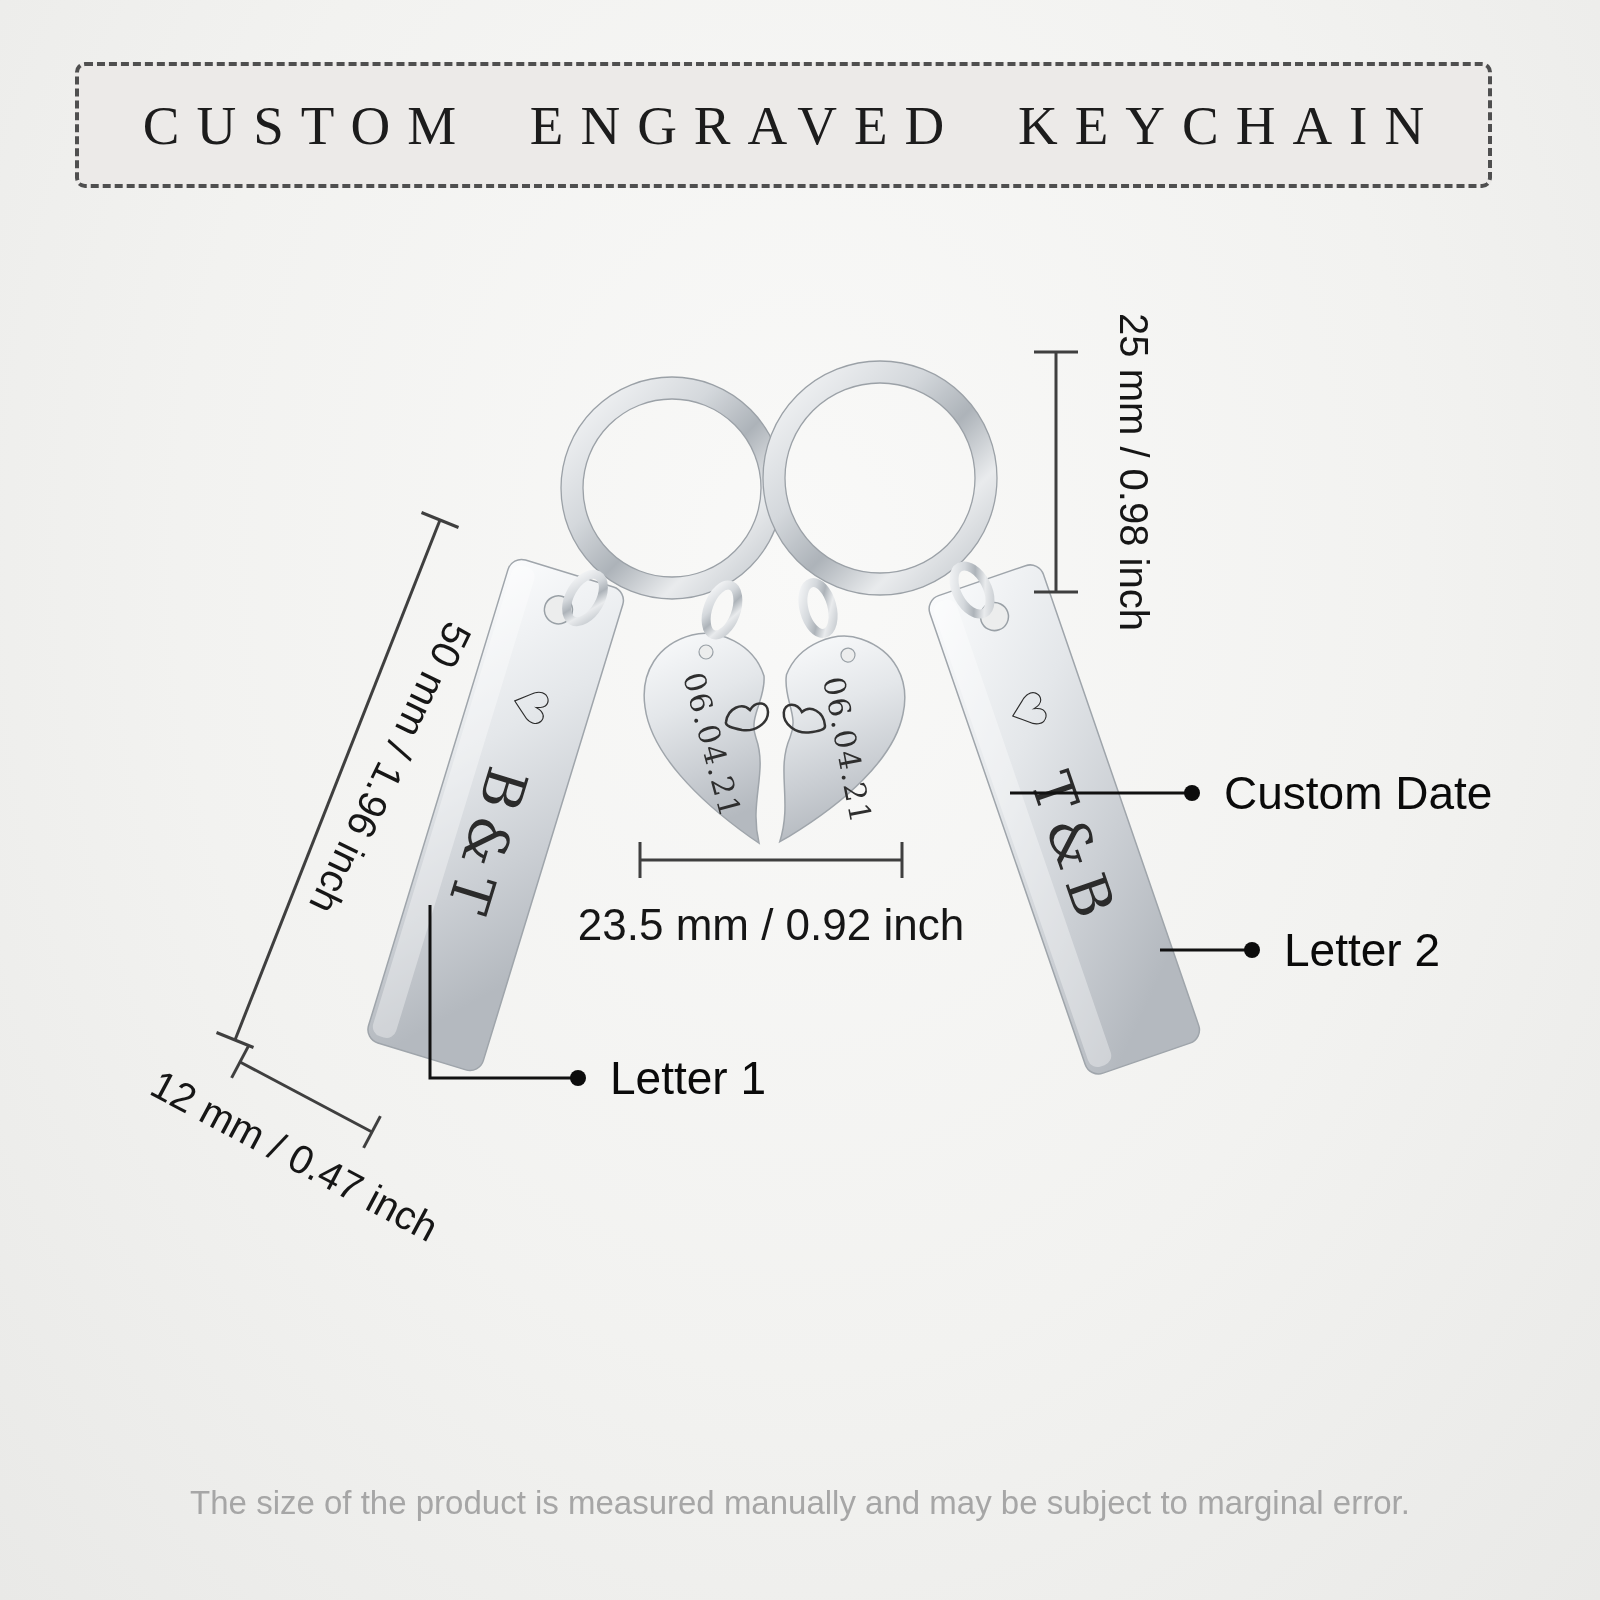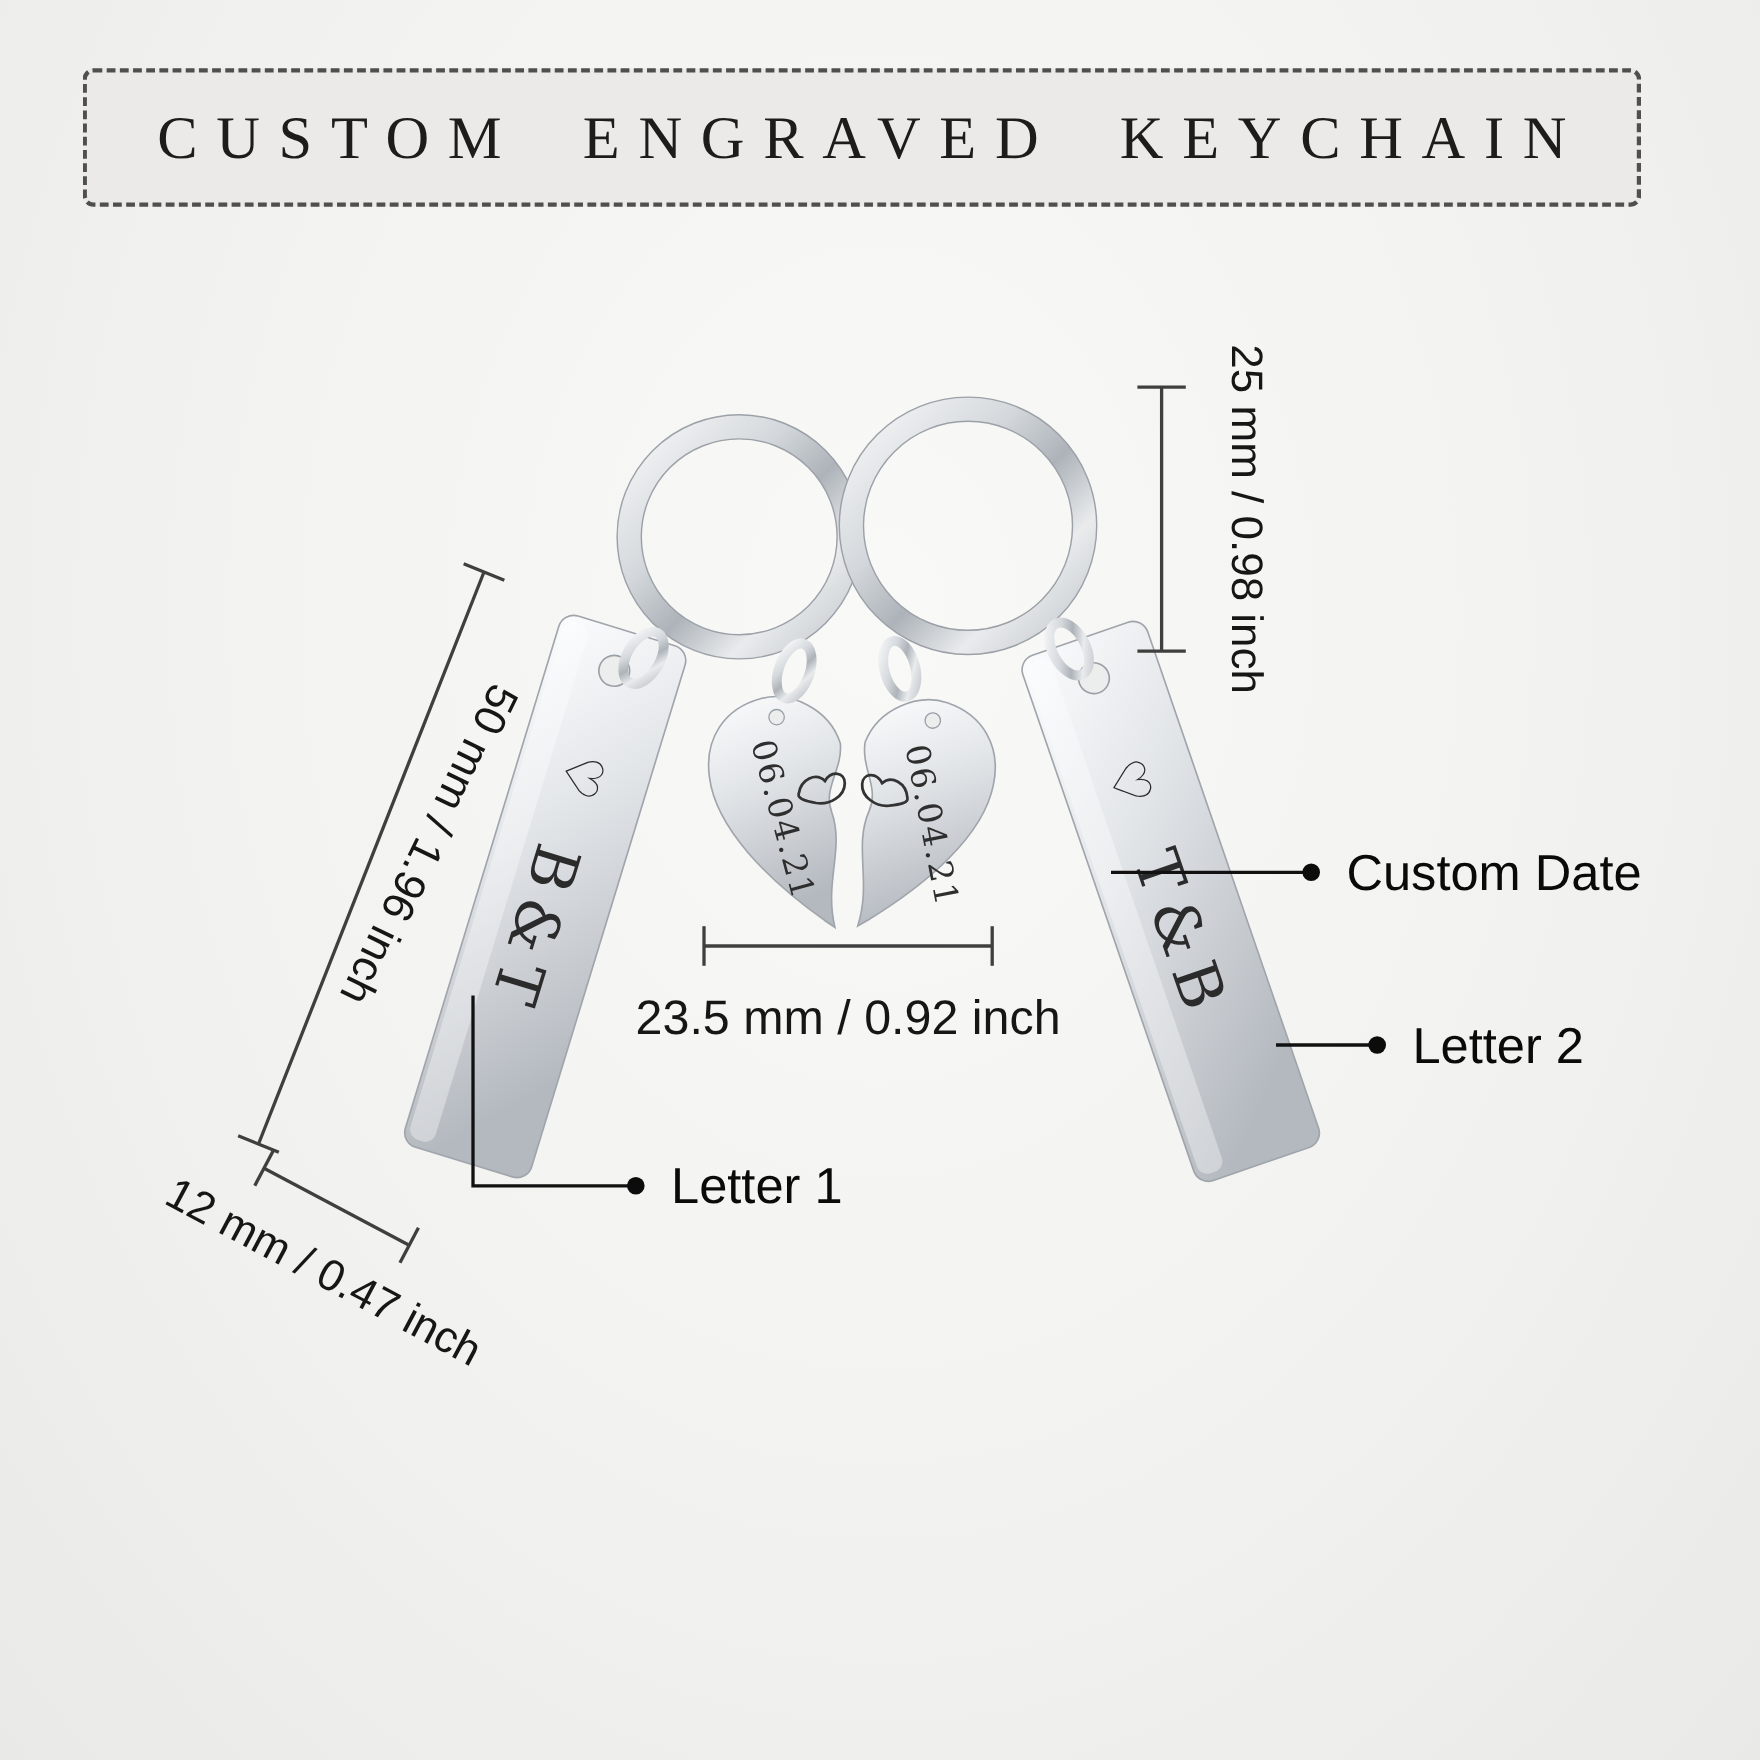--- a/index.html
+++ b/index.html
@@ -164,14 +164,15 @@
     </g>
 
     <g>
       <polyline class="callout-line" points="430,905 430,1078 578,1078"></polyline>
       <circle cx="578" cy="1078" r="8" fill="#0c0c0c"></circle>
       <text class="callout-text" x="610" y="1094">Letter 1</text>
     </g>
   </svg>
 
 
+  <div class="footer-note">The size of the product is measured manually and may be subject to marginal error.</div>
 
 </div>
 
 </body></html>

